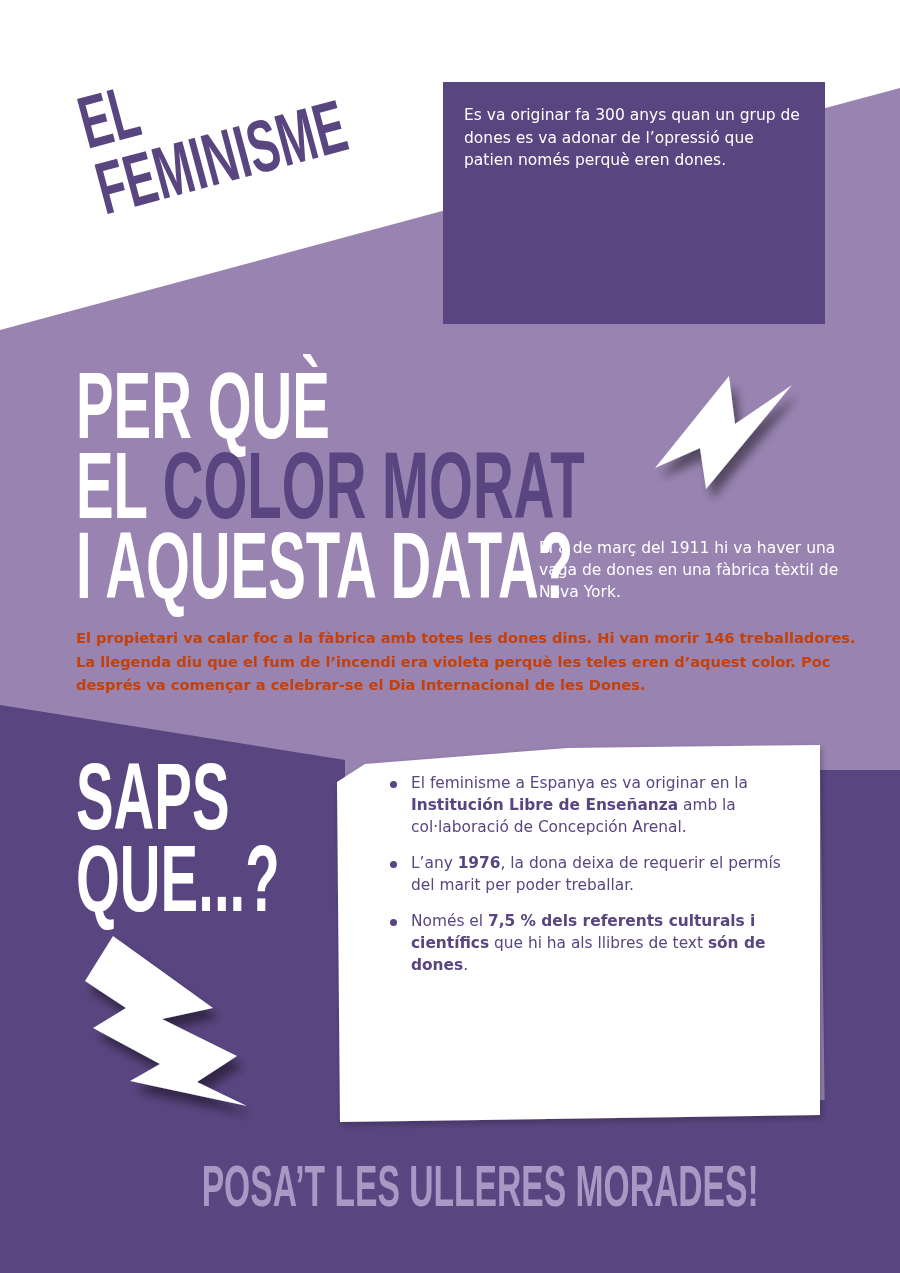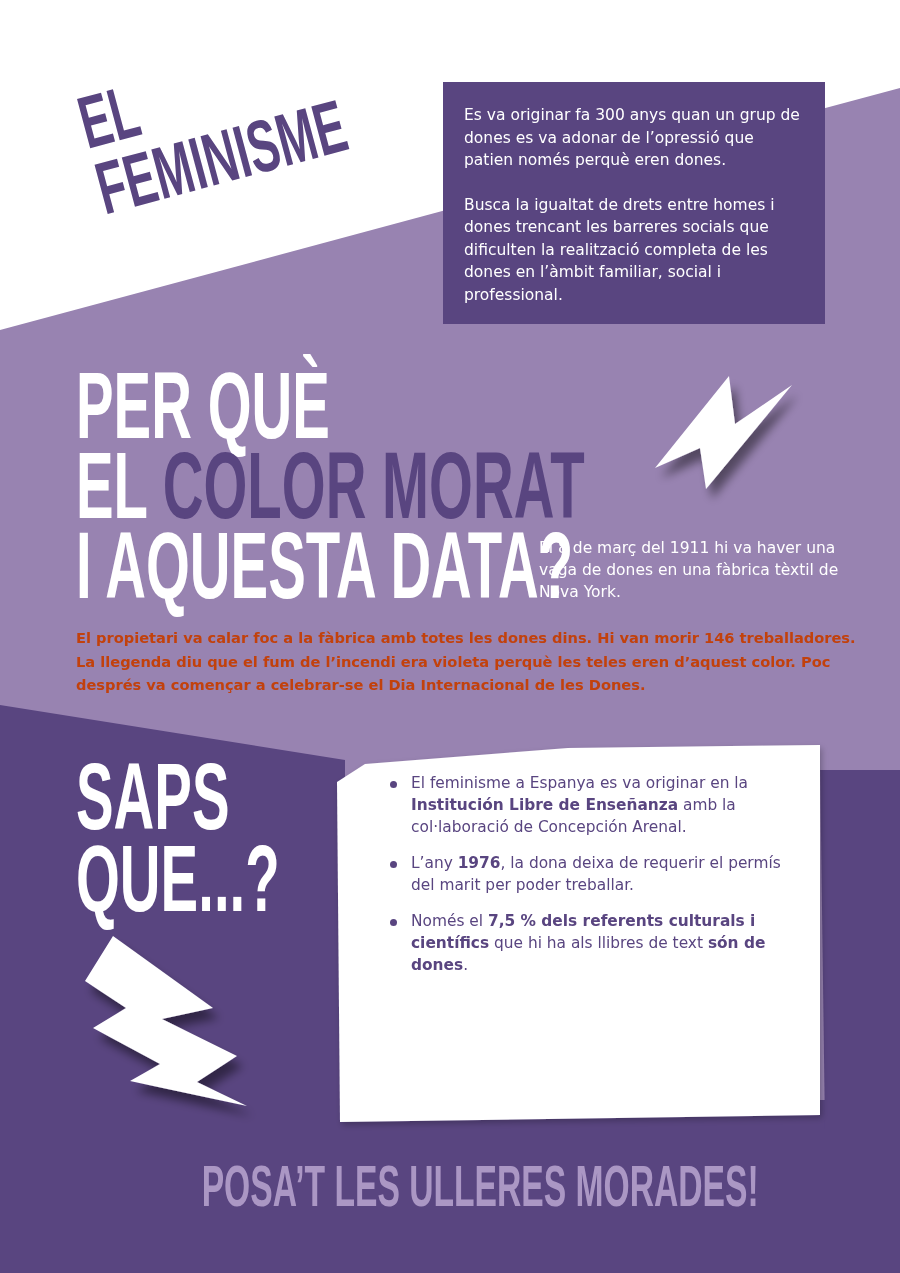--- a/index.html
+++ b/index.html
@@ -89,21 +89,20 @@
   </g>
 </svg>
 
 <div class="abs title-wrap">
   <span class="title-line">EL</span>
   <span class="title-line">FEMINISME</span>
 </div>
 
 <div class="abs intro-box">
   <p>Es va originar fa 300 anys quan un grup de dones es va adonar de l’opressió que patien només perquè eren dones.</p>
-  <p>Busca la igualtat de drets entre homes i dones trencant les barreres socials que dificulten la realització completa de les dones en l’àmbit familiar, social i professional.</p>
 </div>
 
 <div class="abs big-head">
   <span class="big-line">PER QUÈ</span>
   <span class="big-line"><span>EL </span><span class="dark">COLOR MORAT</span></span>
   <span class="big-line">I AQUESTA DATA?</span>
 </div>
 
 <div class="abs date-note">El 8 de març del 1911 hi va haver una vaga de dones en una fàbrica tèxtil de Nova York.</div>
 

